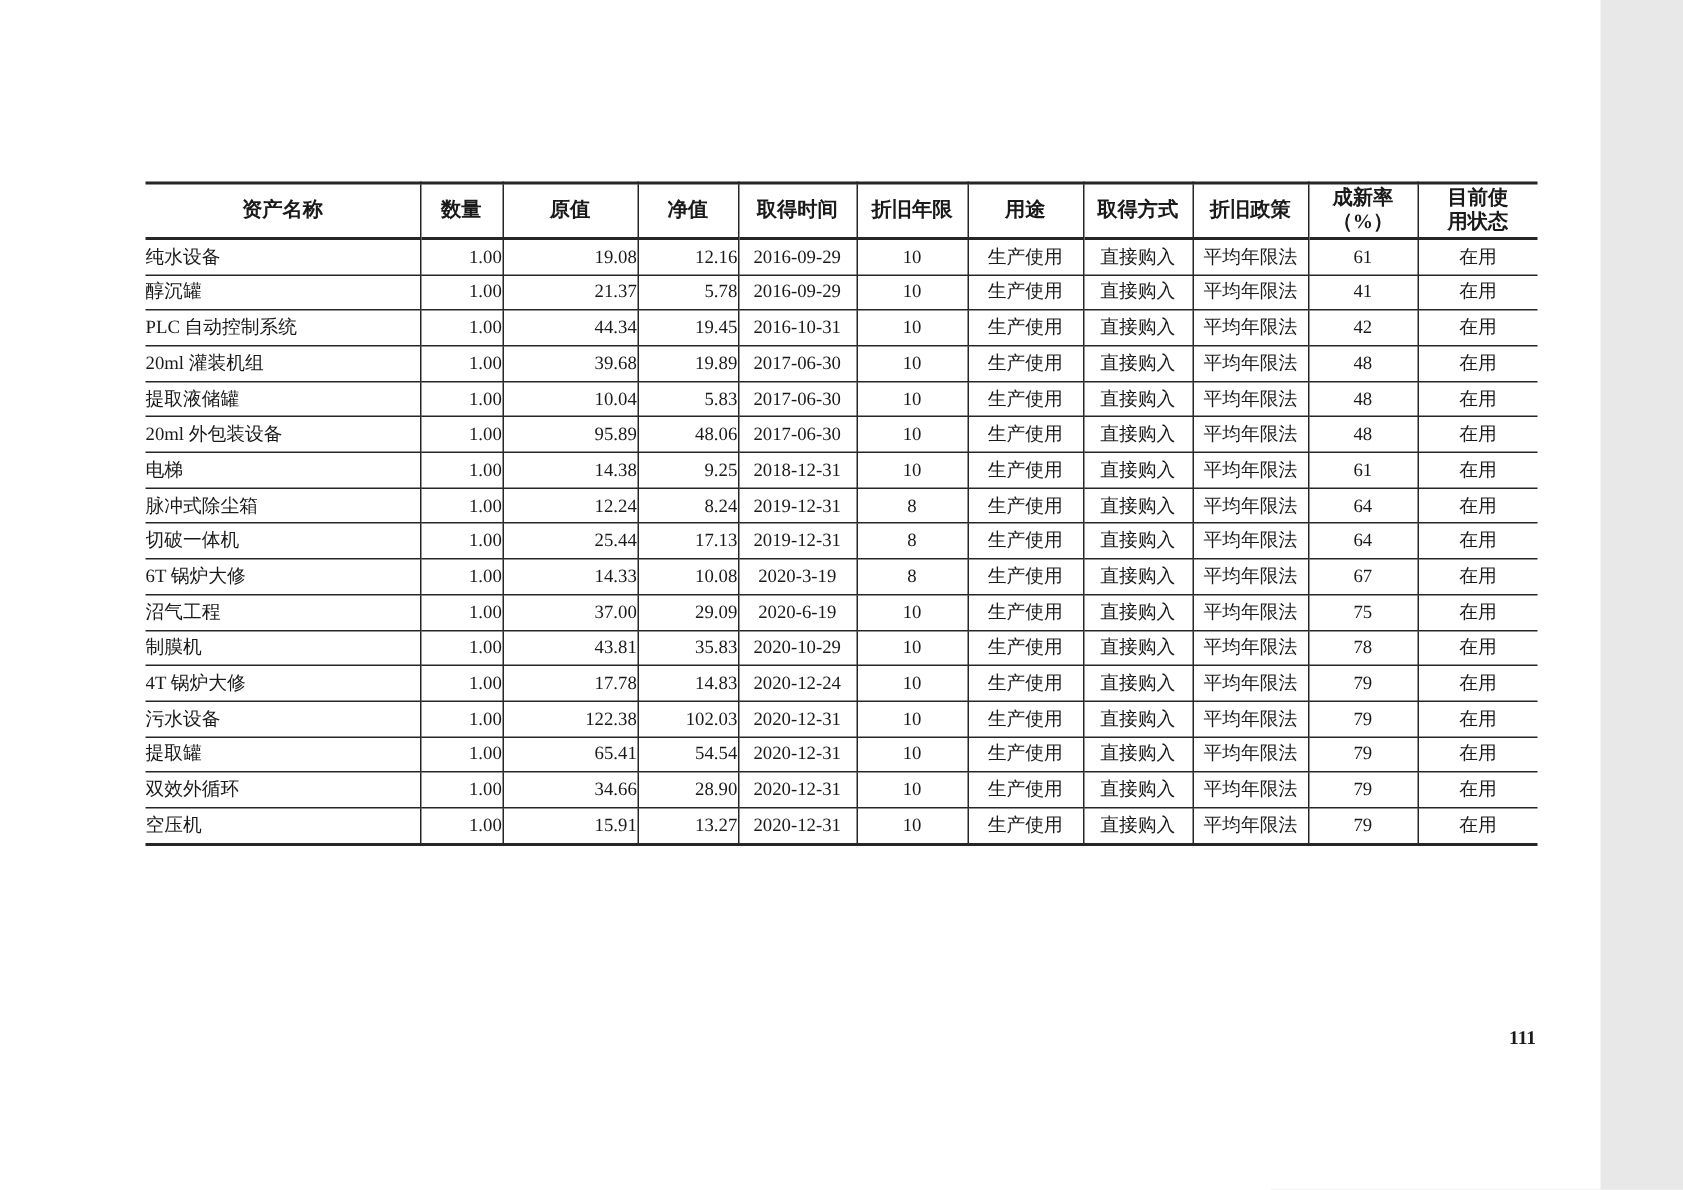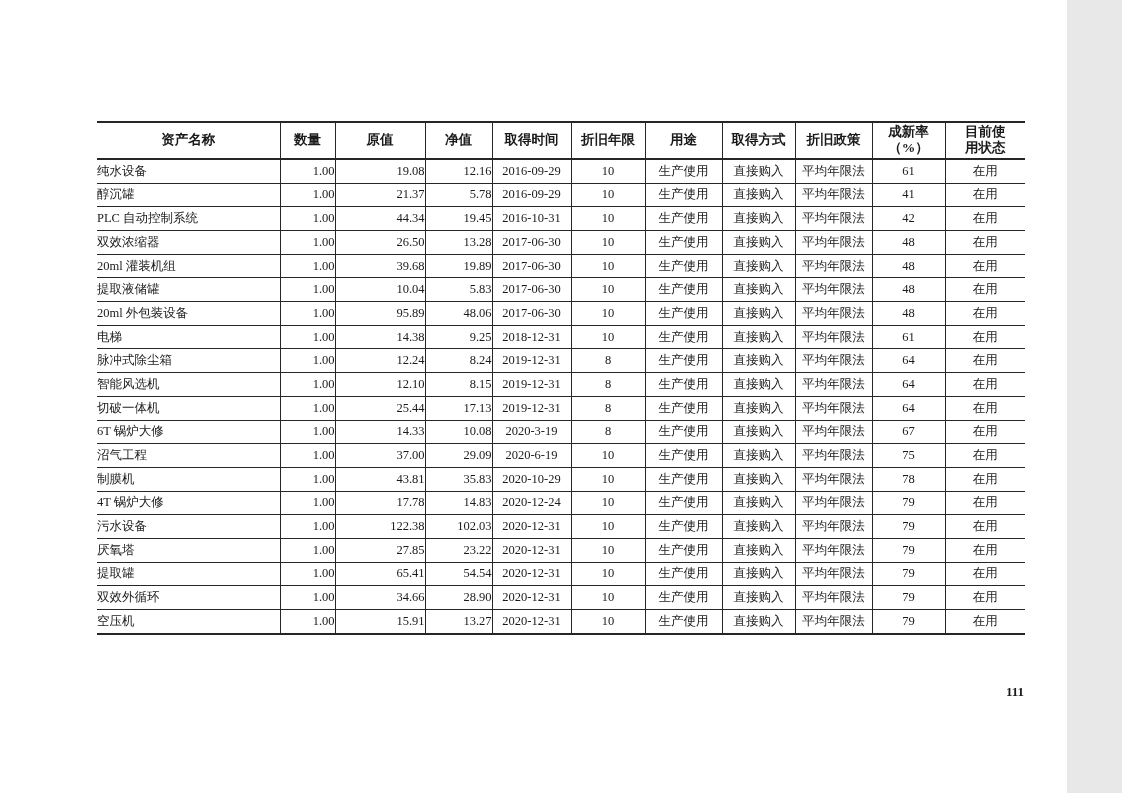--- a/index.html
+++ b/index.html
@@ -133,33 +133,20 @@
           <td class="al-right">19.45</td>
           <td class="al-center">2016-10-31</td>
           <td class="al-center">10</td>
           <td class="al-center">生产使用</td>
           <td class="al-center">直接购入</td>
           <td class="al-center">平均年限法</td>
           <td class="al-center">42</td>
           <td class="al-center">在用</td>
         </tr>
         <tr>
-          <td class="al-left">双效浓缩器</td>
-          <td class="al-right">1.00</td>
-          <td class="al-right">26.50</td>
-          <td class="al-right">13.28</td>
-          <td class="al-center">2017-06-30</td>
-          <td class="al-center">10</td>
-          <td class="al-center">生产使用</td>
-          <td class="al-center">直接购入</td>
-          <td class="al-center">平均年限法</td>
-          <td class="al-center">48</td>
-          <td class="al-center">在用</td>
-        </tr>
-        <tr>
           <td class="al-left">20ml 灌装机组</td>
           <td class="al-right">1.00</td>
           <td class="al-right">39.68</td>
           <td class="al-right">19.89</td>
           <td class="al-center">2017-06-30</td>
           <td class="al-center">10</td>
           <td class="al-center">生产使用</td>
           <td class="al-center">直接购入</td>
           <td class="al-center">平均年限法</td>
           <td class="al-center">48</td>
@@ -211,33 +198,20 @@
           <td class="al-right">8.24</td>
           <td class="al-center">2019-12-31</td>
           <td class="al-center">8</td>
           <td class="al-center">生产使用</td>
           <td class="al-center">直接购入</td>
           <td class="al-center">平均年限法</td>
           <td class="al-center">64</td>
           <td class="al-center">在用</td>
         </tr>
         <tr>
-          <td class="al-left">智能风选机</td>
-          <td class="al-right">1.00</td>
-          <td class="al-right">12.10</td>
-          <td class="al-right">8.15</td>
-          <td class="al-center">2019-12-31</td>
-          <td class="al-center">8</td>
-          <td class="al-center">生产使用</td>
-          <td class="al-center">直接购入</td>
-          <td class="al-center">平均年限法</td>
-          <td class="al-center">64</td>
-          <td class="al-center">在用</td>
-        </tr>
-        <tr>
           <td class="al-left">切破一体机</td>
           <td class="al-right">1.00</td>
           <td class="al-right">25.44</td>
           <td class="al-right">17.13</td>
           <td class="al-center">2019-12-31</td>
           <td class="al-center">8</td>
           <td class="al-center">生产使用</td>
           <td class="al-center">直接购入</td>
           <td class="al-center">平均年限法</td>
           <td class="al-center">64</td>
@@ -302,33 +276,20 @@
           <td class="al-right">102.03</td>
           <td class="al-center">2020-12-31</td>
           <td class="al-center">10</td>
           <td class="al-center">生产使用</td>
           <td class="al-center">直接购入</td>
           <td class="al-center">平均年限法</td>
           <td class="al-center">79</td>
           <td class="al-center">在用</td>
         </tr>
         <tr>
-          <td class="al-left">厌氧塔</td>
-          <td class="al-right">1.00</td>
-          <td class="al-right">27.85</td>
-          <td class="al-right">23.22</td>
-          <td class="al-center">2020-12-31</td>
-          <td class="al-center">10</td>
-          <td class="al-center">生产使用</td>
-          <td class="al-center">直接购入</td>
-          <td class="al-center">平均年限法</td>
-          <td class="al-center">79</td>
-          <td class="al-center">在用</td>
-        </tr>
-        <tr>
           <td class="al-left">提取罐</td>
           <td class="al-right">1.00</td>
           <td class="al-right">65.41</td>
           <td class="al-right">54.54</td>
           <td class="al-center">2020-12-31</td>
           <td class="al-center">10</td>
           <td class="al-center">生产使用</td>
           <td class="al-center">直接购入</td>
           <td class="al-center">平均年限法</td>
           <td class="al-center">79</td>

